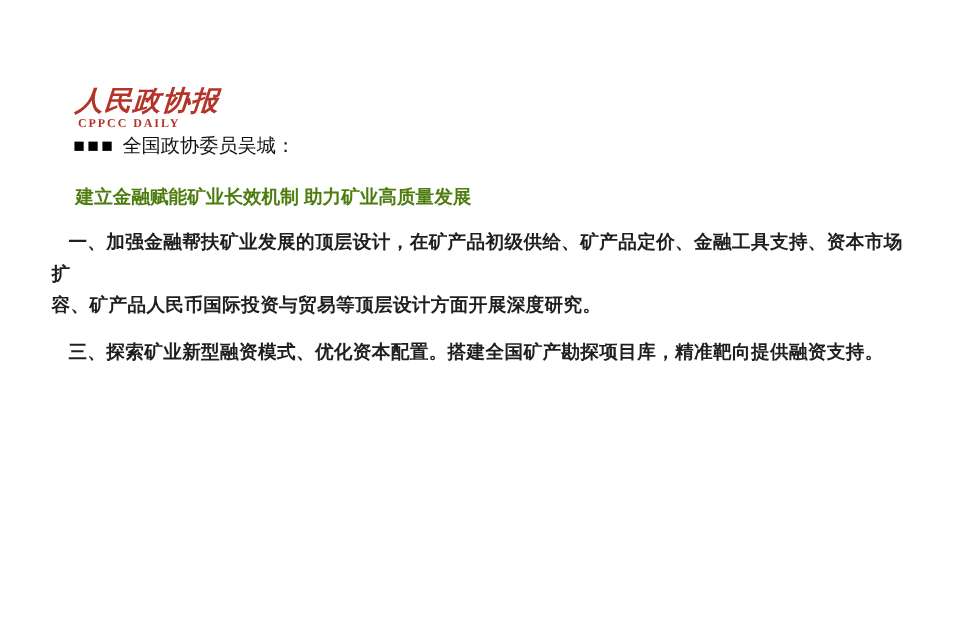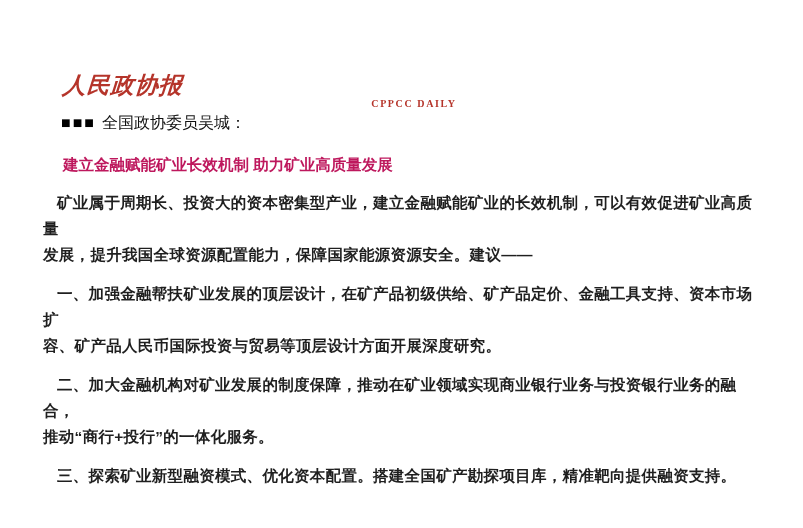--- a/index.html
+++ b/index.html
@@ -57,53 +57,49 @@
     color: #000000;
     margin-right: 6px;
   }
   
   .title {
     margin: 18px 0 12px 0;
     text-indent: 20px;
     font-size: 15.5px;
     line-height: 26px;
     font-weight: 700;
-    color: #be185d;
+    color: #4d7c0f;
   }
   
   .para {
     margin: 0 0 13px 0;
     text-indent: 14px;
     font-size: 15.5px;
     line-height: 26px;
     font-weight: 700;
     color: #1f1f1f;
     white-space: pre-line;
     letter-spacing: 0.3px;
   }
 </style>
 </head>
 <body>
 
 <div class="page">
 
   <header class="masthead">
     <div class="logo-script" style="color: rgb(181, 52, 42);">人民政协报</div>
-    <div class="logo-sub" style="color: rgb(181, 52, 42); text-align: center;">CPPCC DAILY</div>
+    <div class="logo-sub" style="color: rgb(181, 52, 42);">CPPCC DAILY</div>
   </header>
 
   <div class="byline">
     <span class="squares">■■■</span><span>全国政协委员吴城：</span>
   </div>
 
   <h1 class="title">建立金融赋能矿业长效机制 助力矿业高质量发展</h1>
 
   <div>
-      <p class="para">矿业属于周期长、投资大的资本密集型产业，建立金融赋能矿业的长效机制，可以有效促进矿业高质量
-发展，提升我国全球资源配置能力，保障国家能源资源安全。建议——</p>
       <p class="para">一、加强金融帮扶矿业发展的顶层设计，在矿产品初级供给、矿产品定价、金融工具支持、资本市场扩
 容、矿产品人民币国际投资与贸易等顶层设计方面开展深度研究。</p>
-      <p class="para">二、加大金融机构对矿业发展的制度保障，推动在矿业领域实现商业银行业务与投资银行业务的融合，
-推动“商行+投行”的一体化服务。</p>
       <p class="para">三、探索矿业新型融资模式、优化资本配置。搭建全国矿产勘探项目库，精准靶向提供融资支持。</p>
     </div>
 
 </div>
 
 </body></html>

